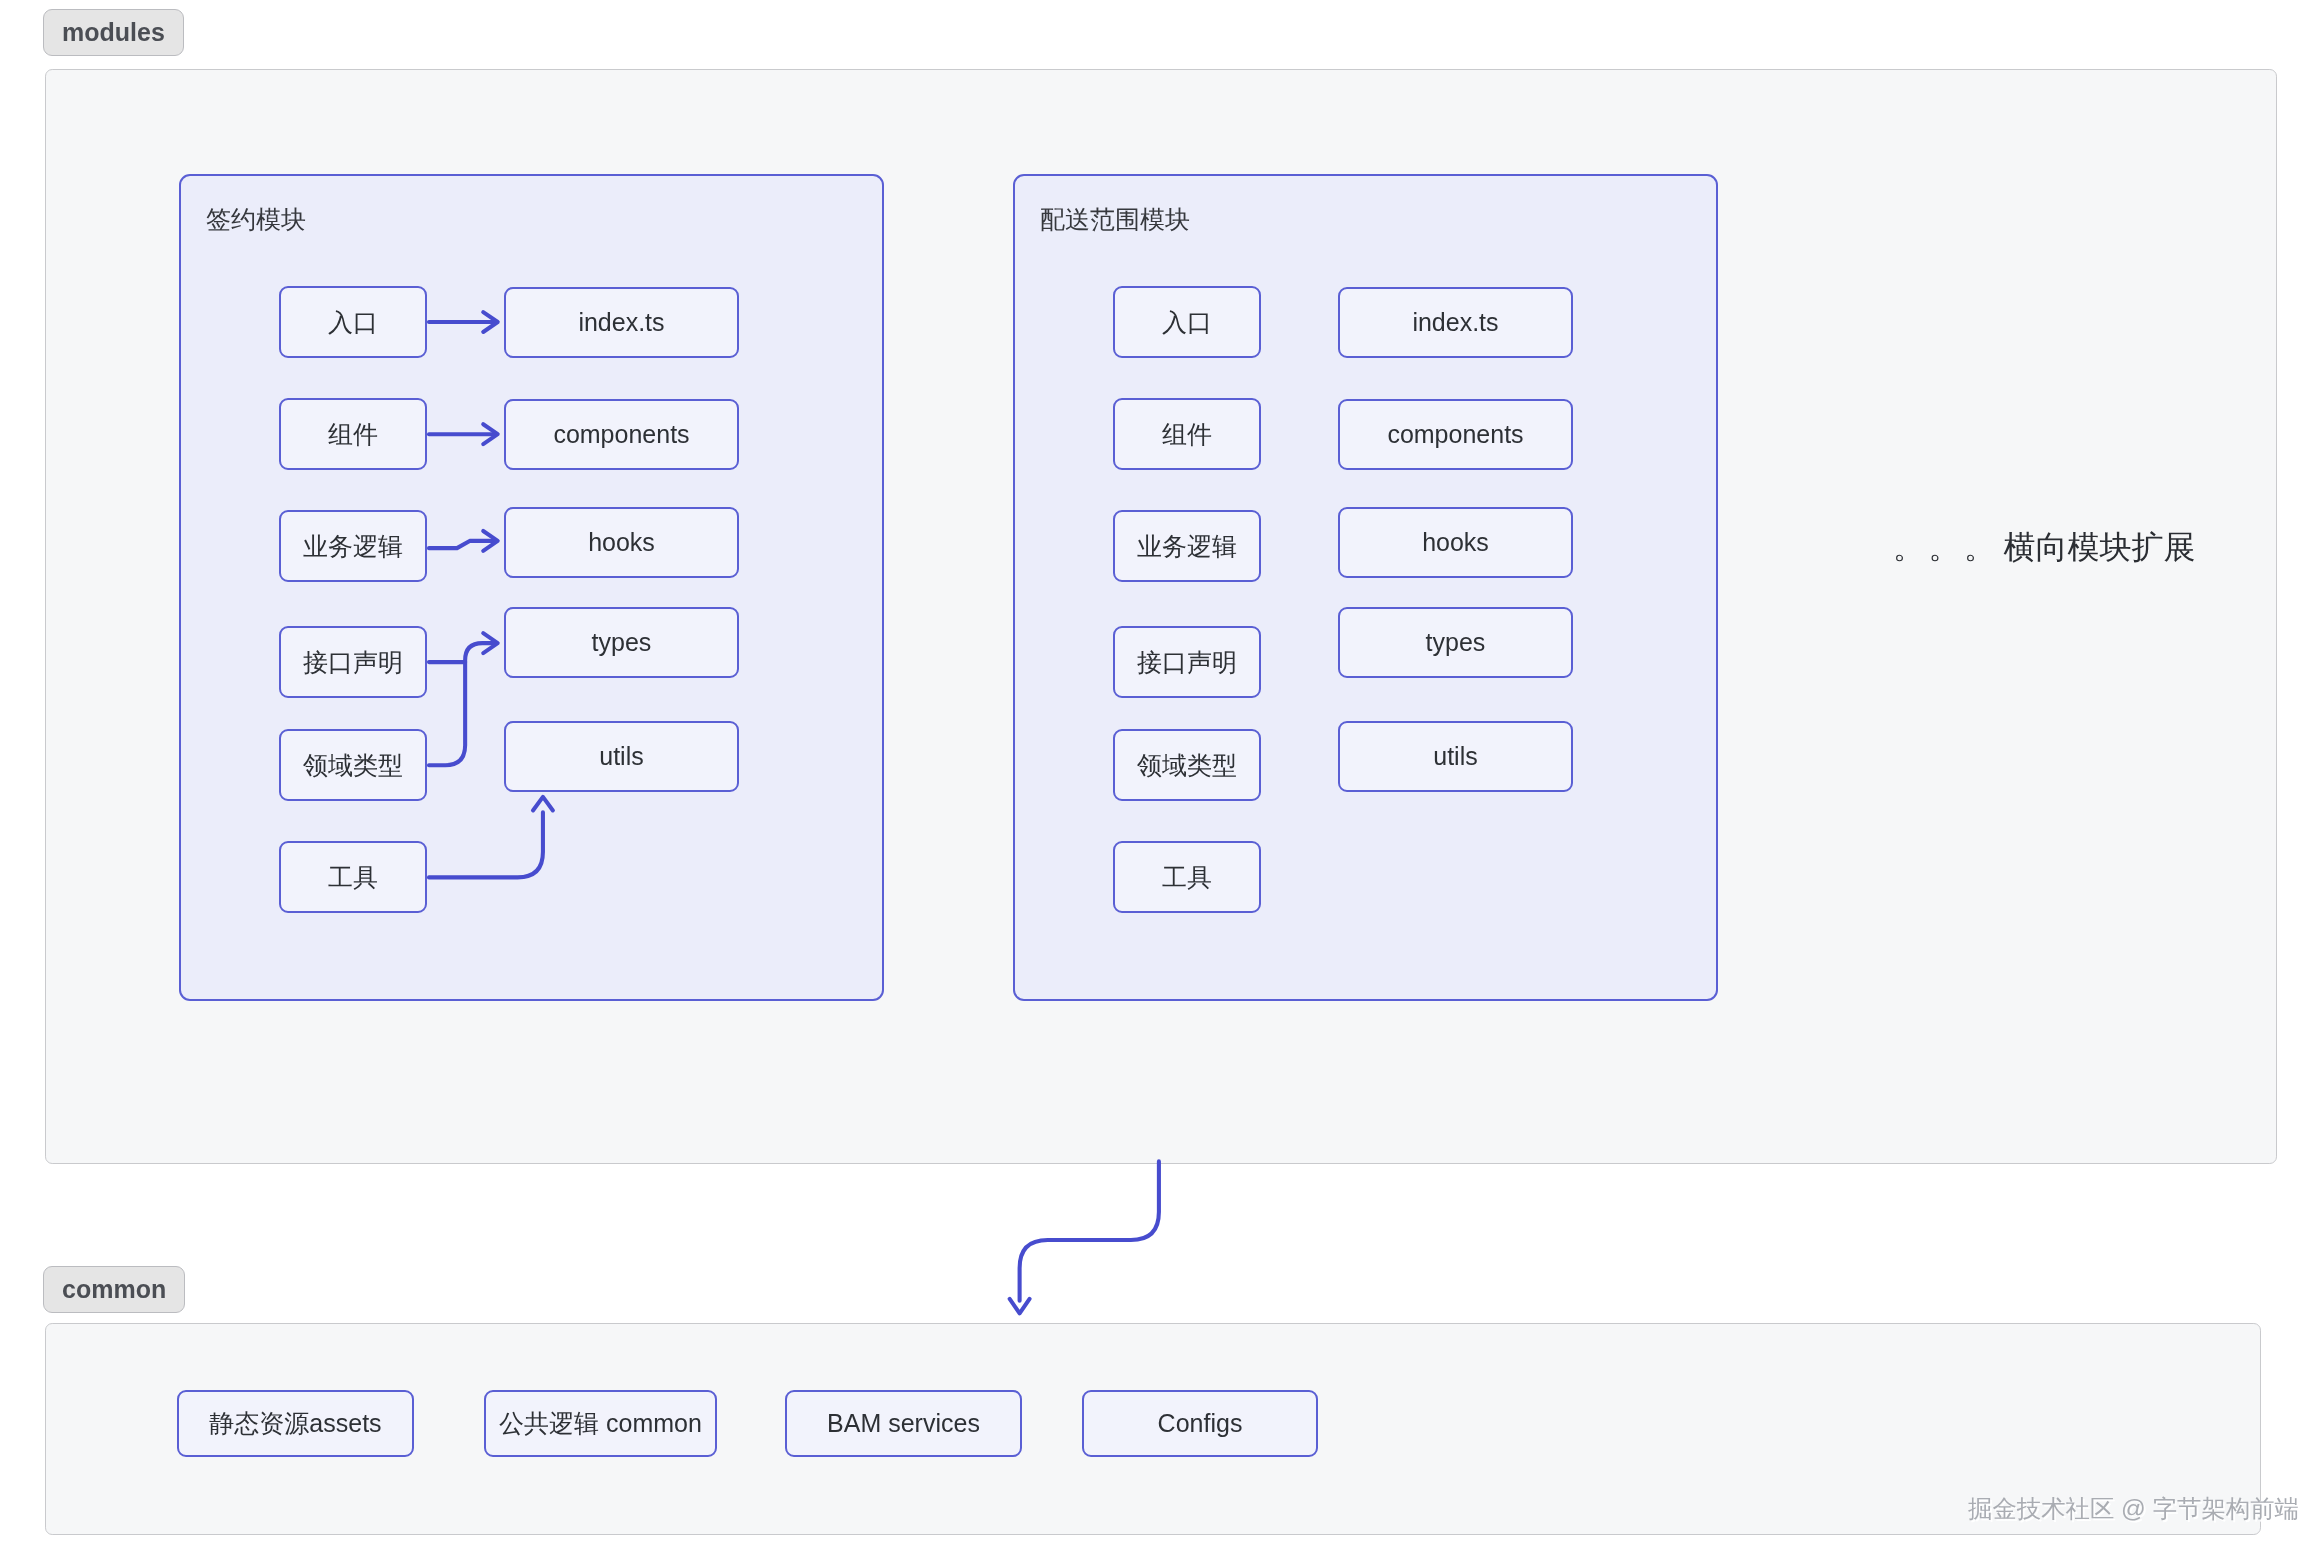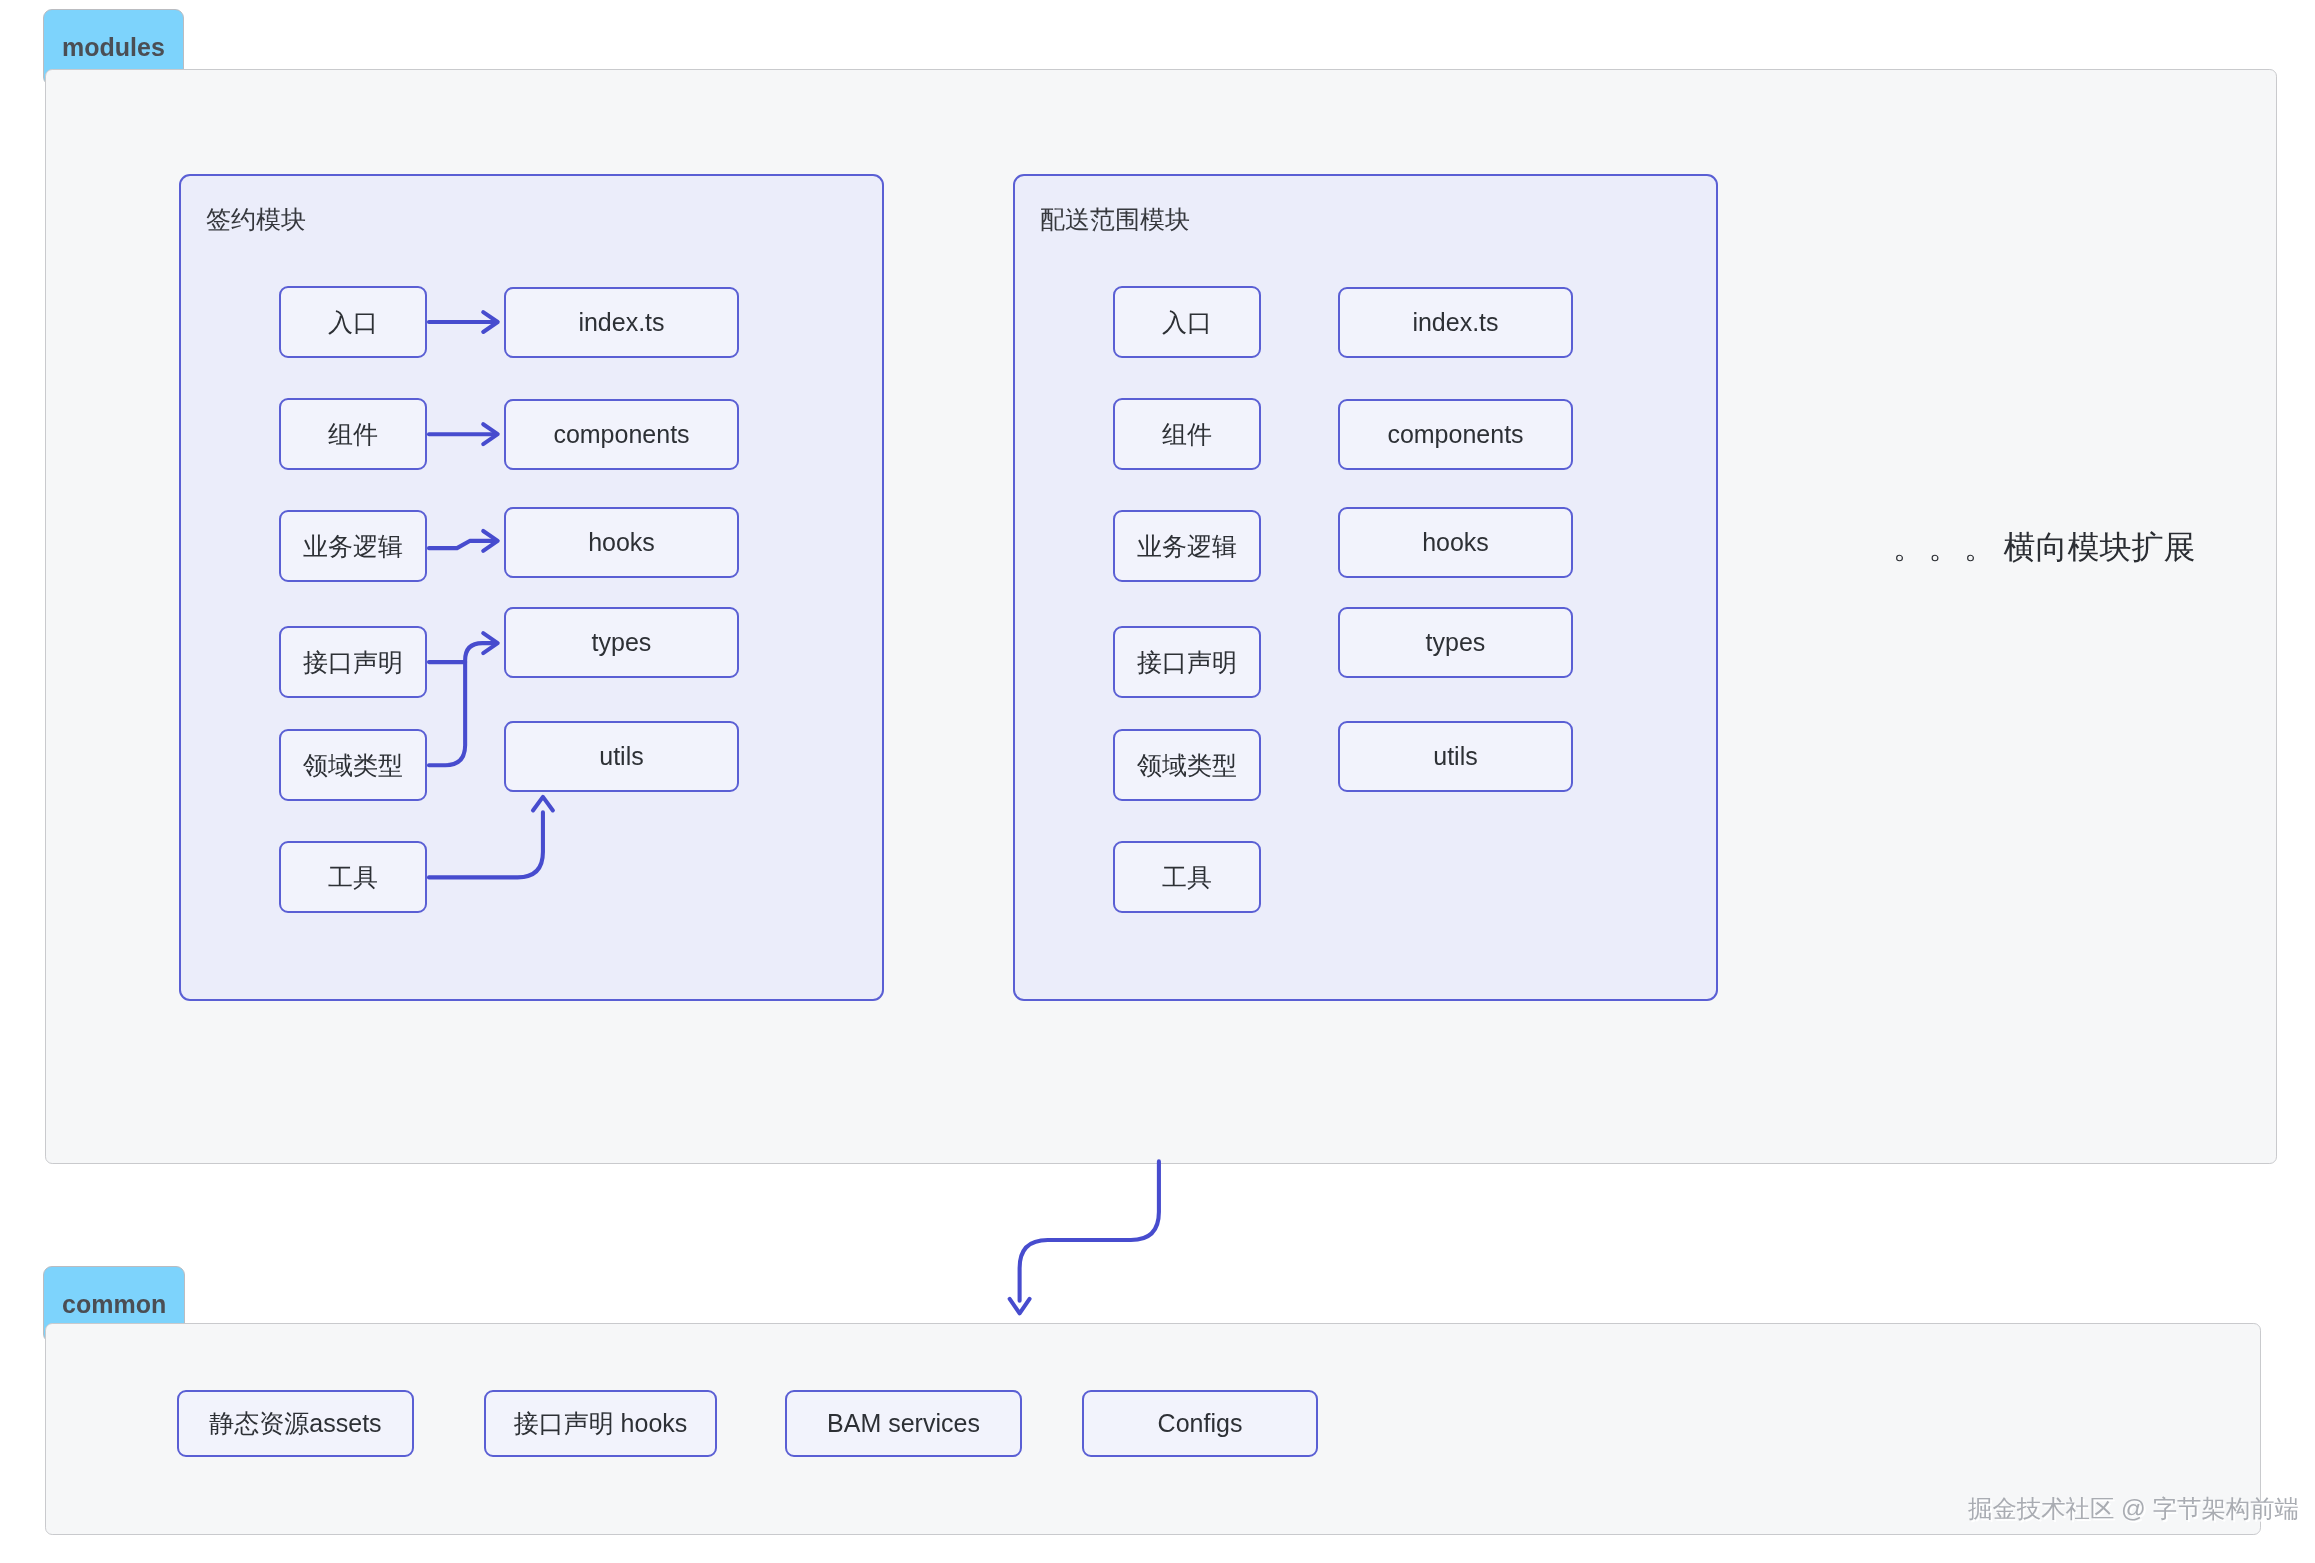--- a/index.html
+++ b/index.html
@@ -1,22 +1,22 @@
 <!DOCTYPE html>
 <html style="font-size:14.5px"><head>
 <meta charset="utf-8">
 <style>
   html,body{margin:0;padding:0;background:#ffffff;}
   body{font-family:"Liberation Sans","DejaVu Sans",sans-serif;}
   #canvas{position:relative;width:2316px;height:1563px;background:#ffffff;overflow:hidden;}
 
   .badge{
     position:absolute;display:inline-flex;align-items:center;justify-content:center;
-    background:#7dd3fc;border:1.8px solid #BBBCC0;border-radius:9px;
-    color:#4B4E54;font-size:25px;font-weight:bold;padding:25px 18px;line-height:1;
+    background:#e5e5e5;border:1.8px solid #BBBCC0;border-radius:9px;
+    color:#4B4E54;font-size:25px;font-weight:bold;padding:10px 18px;line-height:1;
   }
   .group-container{
     position:absolute;background:#F6F7F8;border:1.8px solid #C9CACD;border-radius:7.2px;
   }
   .module-box{
     position:absolute;background:#EBEDFA;border:2.7px solid #5A5FD4;border-radius:11px;
   }
   .module-title{
     position:absolute;left:25px;top:27px;font-size:25px;color:#36383D;
   }
@@ -88,21 +88,21 @@
   <div class="expansion-note">
     <span class="dots">。。。</span>
     <span class="note-label">横向模块扩展</span>
   </div>
 
   <div class="badge" style="left:43px;top:1266px;">common</div>
 
   <div class="group-container" style="left:45px;top:1323px;width:2214px;height:210px;"></div>
 
   <div class="node node-c" style="left:177px;top:1390px;width:237px;">静态资源assets</div>
-  <div class="node node-c" style="left:484px;top:1390px;width:233px;">接口声明 hooks</div>
+  <div class="node node-c" style="left:484px;top:1390px;width:233px;">公共逻辑 common</div>
   <div class="node node-c" style="left:1082px;top:1390px;width:236px;">Configs</div>
   <div class="node node-c" style="left:785px;top:1390px;width:237px;">BAM services</div>
 
   <svg id="arrows" width="2316" height="1563" viewBox="0 0 2560 1728">
 
     <path class="arrow" d="M474 356 H547"></path>
     <path class="arrow" d="M534 345 L550 356 L534 367"></path>
 
     <path class="arrow" d="M474 480 H547"></path>
     <path class="arrow" d="M534 469 L550 480 L534 491"></path>

